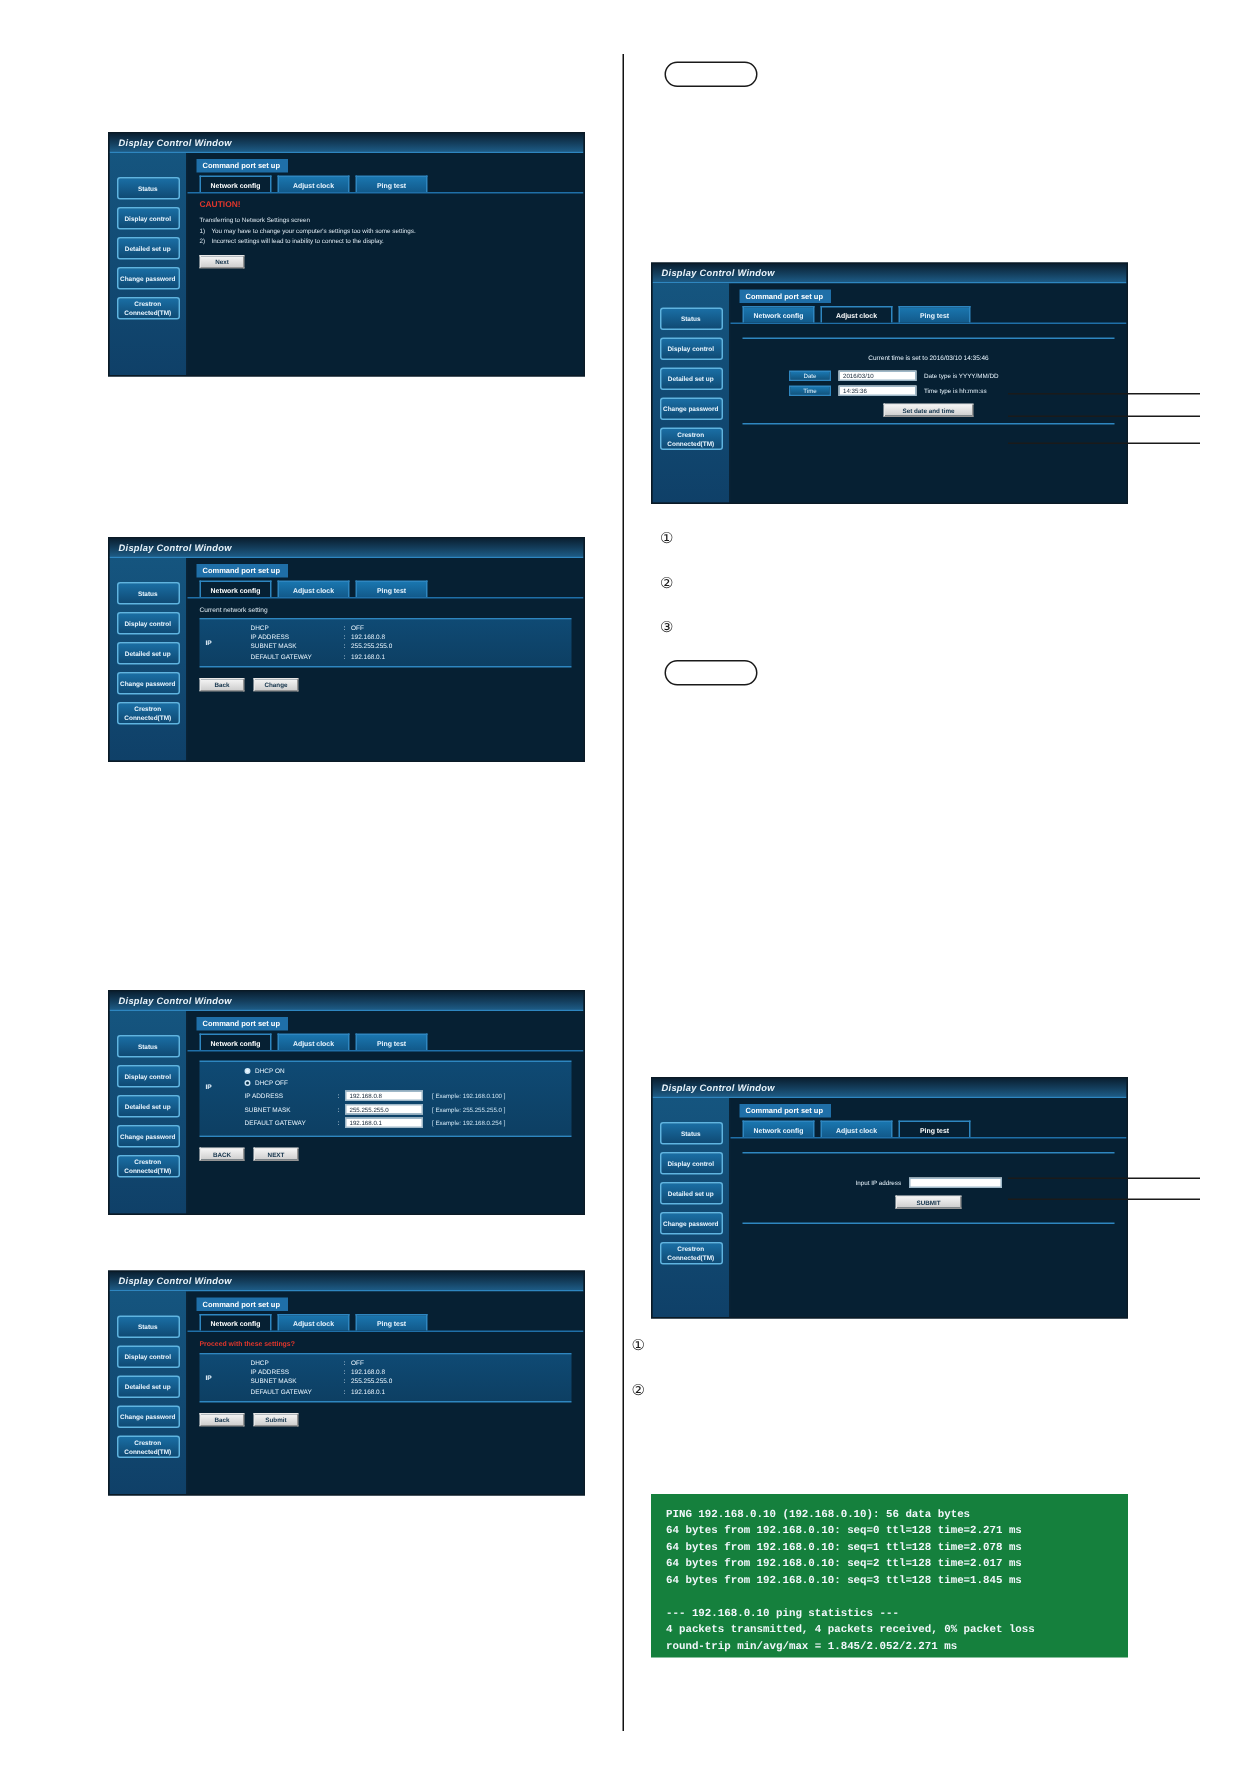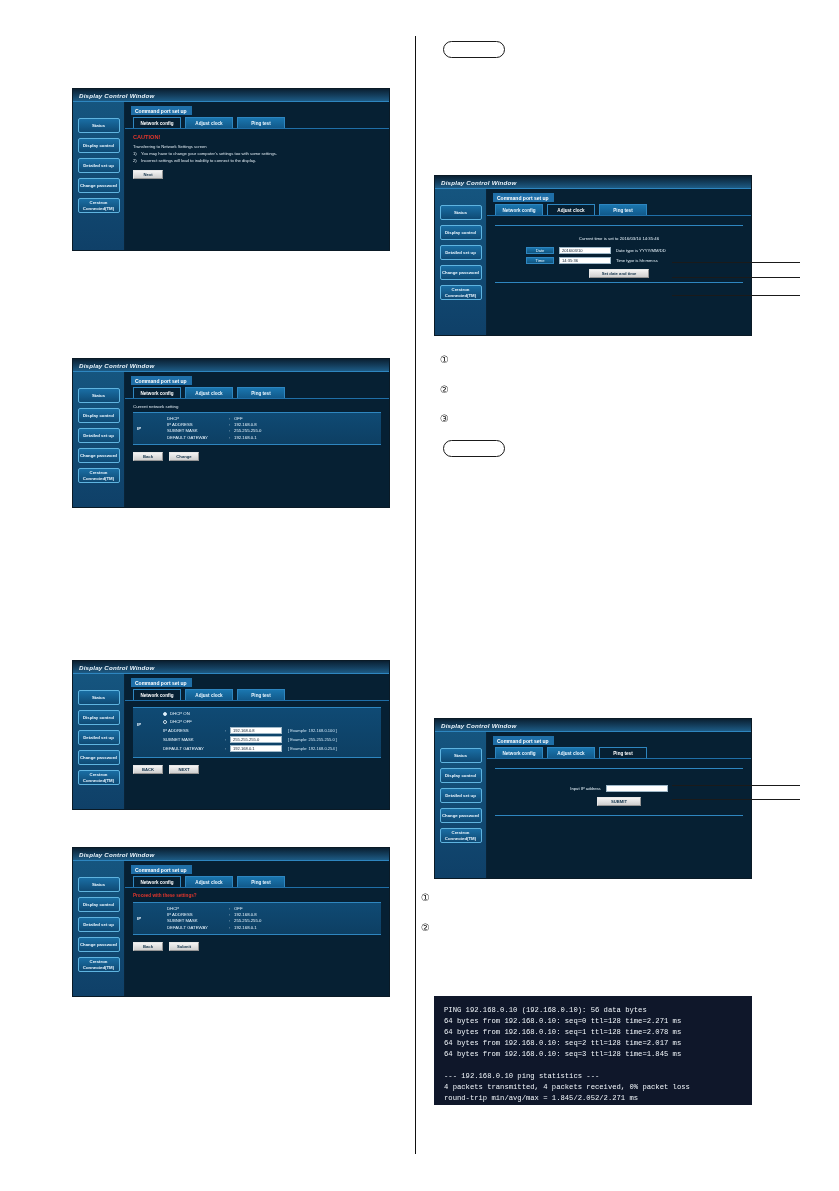--- a/index.html
+++ b/index.html
@@ -181,27 +181,28 @@
     font-family: "DejaVu Sans", sans-serif;
     line-height: 1;
   }
   .leader {
     position: absolute; height: 1px; background: #1a1a1a;
   }
 
   
   .terminal {
     position: absolute;
-    background: #0f172a;
+    background: #15803d;
     color: #f2f7fb;
     font-family: "Liberation Mono", monospace;
     font-size: 7.2px;
     line-height: 1.52;
     padding: 9px 10px;
     white-space: pre;
+    font-weight: bold;
   }
 </style>
 </head>
 <body>
 
 <div class="page">
 
   <div class="col-divider"></div>
 
   <div class="win" style="left:72px; top:88px; width:318px; height:163px;">

